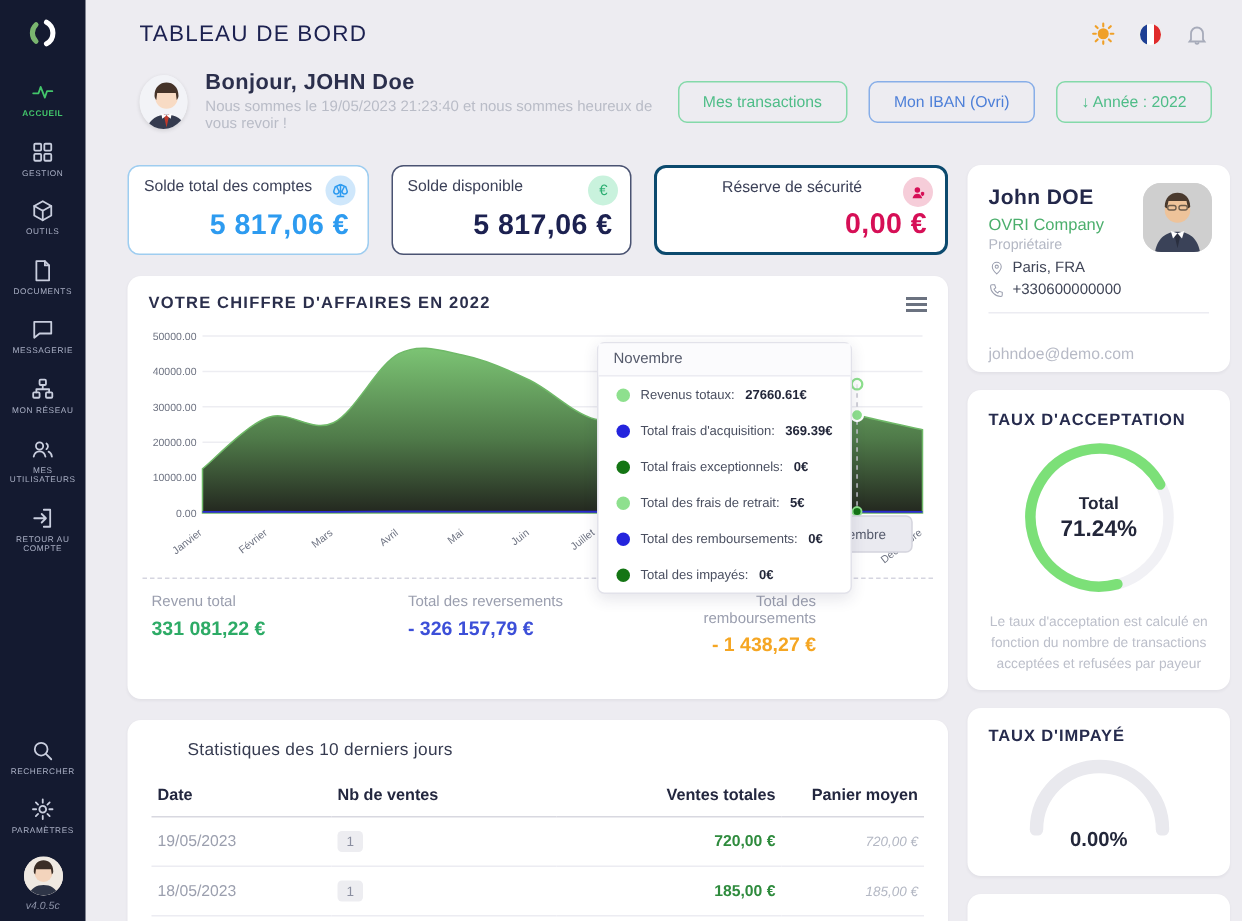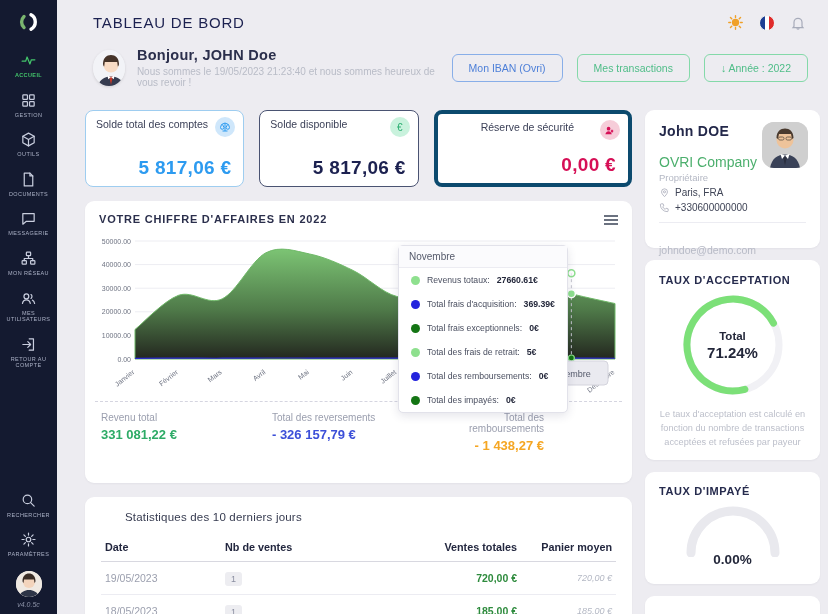--- a/index.html
+++ b/index.html
@@ -37,24 +37,24 @@
   .pill-blue { border:1px solid #88aee8; color:#4d7fd8; }
   .pill-green { border:1px solid #84d9a9; color:#4fbd88; }
 
   .content { position:absolute; top:110px; left:28px; right:8px; display:flex; gap:13px; }
   .col-left { width:547px; display:flex; flex-direction:column; gap:14px; }
   .col-right { flex:1; display:flex; flex-direction:column; gap:12px; }
   .card { background:#fff; border-radius:9px; box-shadow:0 1px 2px rgba(30,30,60,.05); }
 
   
   .summary-row { display:flex; gap:15px; }
-  .sum-card { flex:1; height:77px; padding:7px 10px 6px 10px; border-radius:8px; background:#fff; position:relative; }
+  .sum-card { flex:1; height:60px; padding:7px 10px 6px 10px; border-radius:8px; background:#fff; position:relative; }
   .sum-card.blue { border:1px solid #9ecdf0; }
   .sum-card.navy { border:1px solid #4a5372; }
-  .sum-card.pink { border:4px solid #0c4a6e;padding-left:43px; }
+  .sum-card.pink { border:2px solid #0c4a6e;padding-left:43px; }
   .sum-title { font-size:10.5px; color:#3c4158; }
   .sum-icon { position:absolute; top:6px; right:8px; width:20px; height:20px; border-radius:50%; display:flex; align-items:center; justify-content:center; font-size:10px; }
   .sum-icon.blue { background:#cfe7fb; color:#2d9bf0; }
   .sum-icon.green { background:#c9f2dd; color:#2bae71; }
   .sum-icon.pink { background:#f6cdd9; color:#d60f56; }
   .sum-value { position:absolute; right:12px; bottom:7px; font-size:19px; font-weight:bold; letter-spacing:.3px; }
 
   
   .chart-card { height:282px; padding:12px 10px 10px 10px; position:relative; }
   .chart-title { font-size:11px; font-weight:bold; letter-spacing:.8px; color:#2b2f4c; padding-left:4px; }
@@ -83,21 +83,21 @@
   th.r, td.r { text-align:right; }
   td { font-size:10.5px; padding:10px 4px; border-bottom:1px solid #ececf2; }
   td.date { color:#9b9fae; }
   .count-badge { background:#ededf1; color:#8a8ea0; font-size:9px; padding:2px 6px; border-radius:3px; }
   td.total { color:#2e8b3d; font-weight:bold; }
   td.avg { color:#b4b8c4; font-style:italic; font-size:9px; }
 
   
   .profile-card { height:138px; padding:13px 14px; position:relative; }
   .profile-name { font-size:14px; font-weight:bold; letter-spacing:.3px; color:#23284a; }
-  .profile-company { font-size:14px; color:#4caf6d; margin-top:15px; }
+  .profile-company { font-size:11px; color:#4caf6d; margin-top:5px; }
   .profile-role { font-size:9.5px; color:#b4b8c4; margin-top:2px; }
   .profile-line { display:flex; align-items:flex-end; gap:5px; font-size:10px; color:#3f4456; margin-top:4px; }
   .profile-line svg { width:11px; height:11px; stroke:#9a9eae; fill:none; stroke-width:1.5; }
   .profile-photo { position:absolute; top:12px; right:12px; width:46px; height:46px; border-radius:12px; overflow:hidden; background:#d6d6d6; }
   .profile-sep { border-top:1px solid #ececf2; margin-top:9px; }
   .profile-email { font-size:10.5px; color:#b7bac6; margin-top:21px; }
 
   .accept-card { height:200px; padding:14px; display:flex; flex-direction:column; align-items:center; }
   .panel-title { font-size:11px; font-weight:bold; letter-spacing:.6px; color:#262b4d; align-self:flex-start; }
   .donut-wrap { position:relative; width:110px; height:110px; margin-top:4px; }
@@ -242,22 +242,22 @@
           <path d="M5 36c1.8-7 7-9.5 13-9.5S29.2 29 31 36z" fill="#353b4f"></path>
           <path d="M18 27l-2-1 2 9 2-9z" fill="#c0392b"></path>
           <path d="M14.5 25.5L18 27l-2.8 2.2zM21.5 25.5L18 27l2.8 2.2z" fill="#fff"></path>
         </svg>
     </div>
     <div class="greet-text">
       <div class="greet-title">Bonjour, JOHN Doe</div>
       <div class="greet-sub">Nous sommes le 19/05/2023 21:23:40 et nous sommes heureux de vous revoir !</div>
     </div>
     <div class="greet-actions">
+      <button class="pill-btn pill-green">Mes transactions</button>
       <button class="pill-btn pill-blue">Mon IBAN (Ovri)</button>
-      <button class="pill-btn pill-green">Mes transactions</button>
       <button class="pill-btn pill-green">↓  Année : 2022</button>
     </div>
   </div>
 
   <div class="content">
 
     <div class="col-left">
 
       <div class="summary-row">
         <div class="sum-card blue">

